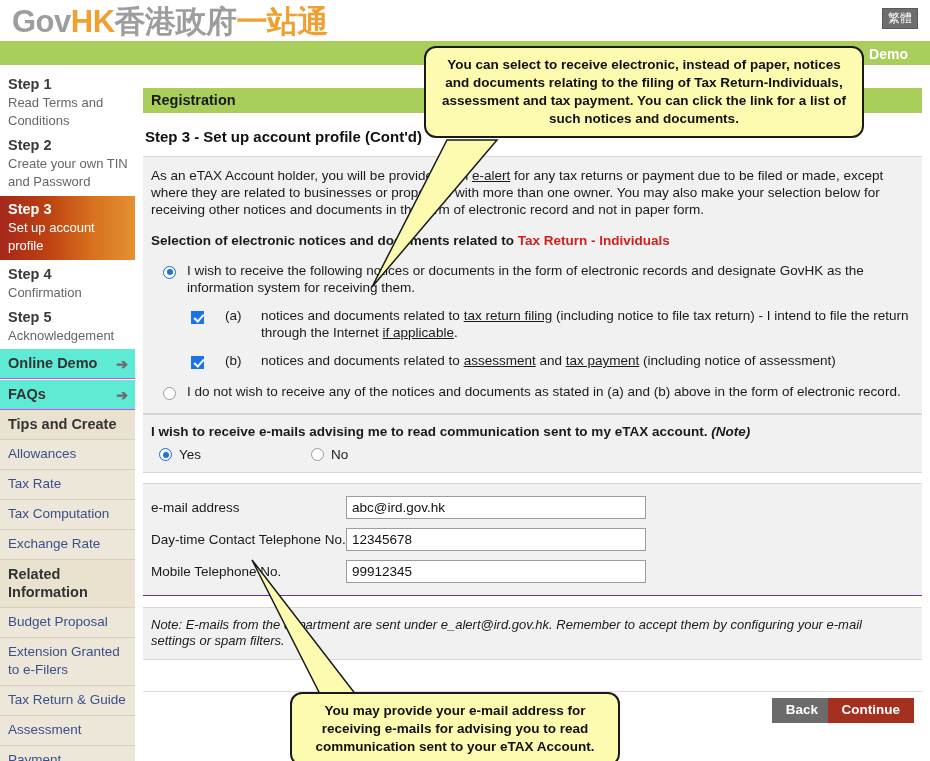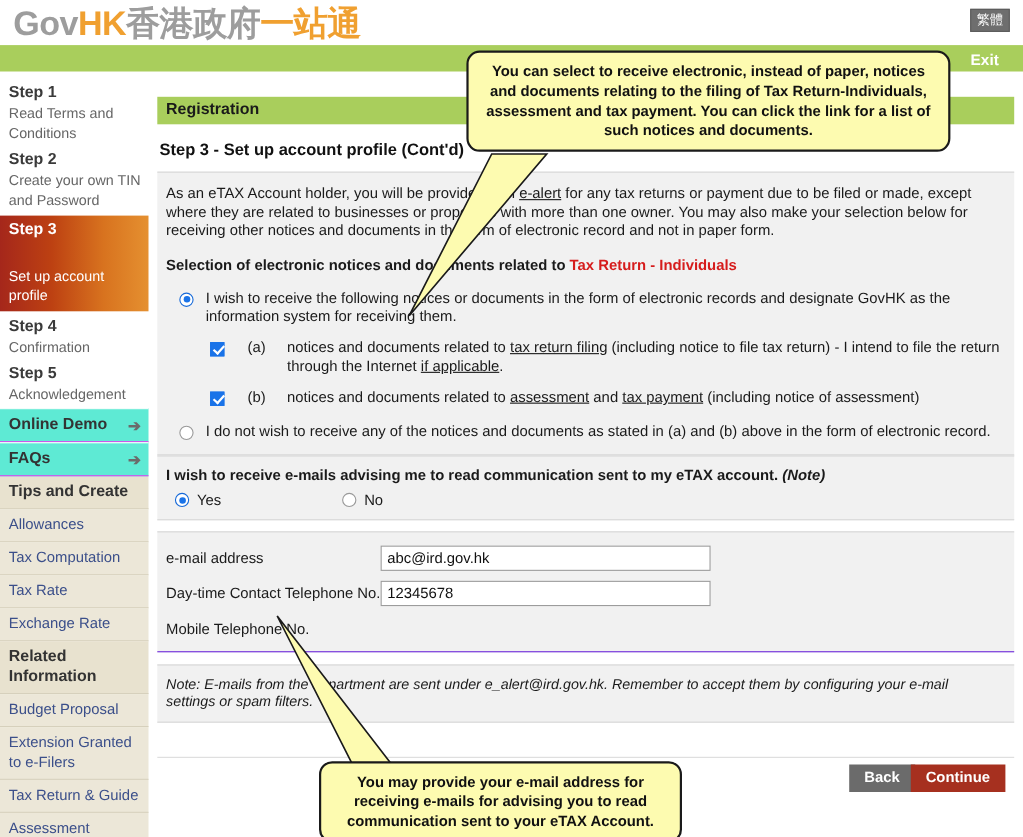--- a/index.html
+++ b/index.html
@@ -75,21 +75,21 @@
   }
   .step-sub {
     font-size: 13px; color: #666666; line-height: 18px;
   }
   .step.active {
     background: linear-gradient(to right, #a5271b 0%, #bd4112 35%, #d8731f 70%, #e59030 100%);
     padding: 4px 4px 5px 8px;
     margin: 2px 0 2px 0;
   }
   .step.active .step-title { color: #ffffff; }
-  .step.active .step-sub { color: #ffffff; margin-top: 23px; }
+  .step.active .step-sub { color: #ffffff; }
 
   .side-sec {
     background: #5eead4;
     border-top: 1px solid #ffffff;
     border-bottom: 1px solid #d946ef;
     padding: 5px 8px 6px 8px;
     font-size: 14.5px; font-weight: bold; color: #333333;
     line-height: 18px;
     position: relative;
     cursor: pointer;
@@ -295,21 +295,21 @@
 <body>
 
 <div id="page">
 
   <div class="logo-bar">
     <div class="logo"><span class="gray">Gov</span><span class="orange">HK</span><span class="cn-gray">香港政府</span><span class="cn-orange">一站通</span></div>
     <div class="lang-toggle">繁體</div>
   </div>
 
   <div class="green-bar"></div>
-  <div class="exit-btn">Exit</div>
+  <div class="exit-btn">Demo</div>
 
   <div class="sidebar">
     <div class="step">
       <div class="step-title">Step 1</div>
       <div class="step-sub">Read Terms and Conditions</div>
     </div>
     <div class="step">
       <div class="step-title">Step 2</div>
       <div class="step-sub">Create your own TIN and Password</div>
     </div>
@@ -329,22 +329,22 @@
     <div class="side-sec">
       <span>Online Demo</span>
       <span class="arrow">➔</span>
     </div>
     <div class="side-sec">
       <span>FAQs</span>
       <span class="arrow">➔</span>
     </div>
     <div class="side-bold">Tips and Create</div>
     <div class="side-link">Allowances</div>
+    <div class="side-link">Tax Rate</div>
     <div class="side-link">Tax Computation</div>
-    <div class="side-link">Tax Rate</div>
     <div class="side-link">Exchange Rate</div>
     <div class="side-bold">Related Information</div>
     <div class="side-link">Budget Proposal</div>
     <div class="side-link">Extension Granted to e-Filers</div>
     <div class="side-link">Tax Return &amp; Guide</div>
     <div class="side-link">Assessment</div>
     <div class="side-link">Payment</div>
 
   </div>
 
@@ -399,20 +399,21 @@
       <div class="frow">
         <div class="flab">e-mail address</div>
         <input class="fin" type="text" value="abc@ird.gov.hk" style="">
       </div>
       <div class="frow">
         <div class="flab">Day-time Contact Telephone No.</div>
         <input class="fin" type="text" value="12345678" style="">
       </div>
       <div class="frow">
         <div class="flab">Mobile Telephone No.</div>
+        <input class="fin" type="text" value="99912345" style="">
       </div>
     </div>
 
     <div class="note-panel">Note: E-mails from the department are sent under e_alert@ird.gov.hk. Remember to accept them by configuring your e-mail settings or spam filters.</div>
 
     <div class="btn-bar">
       <div class="btn btn-back">Back</div>
       <div class="btn btn-continue">Continue</div>
     </div>
   </div>

